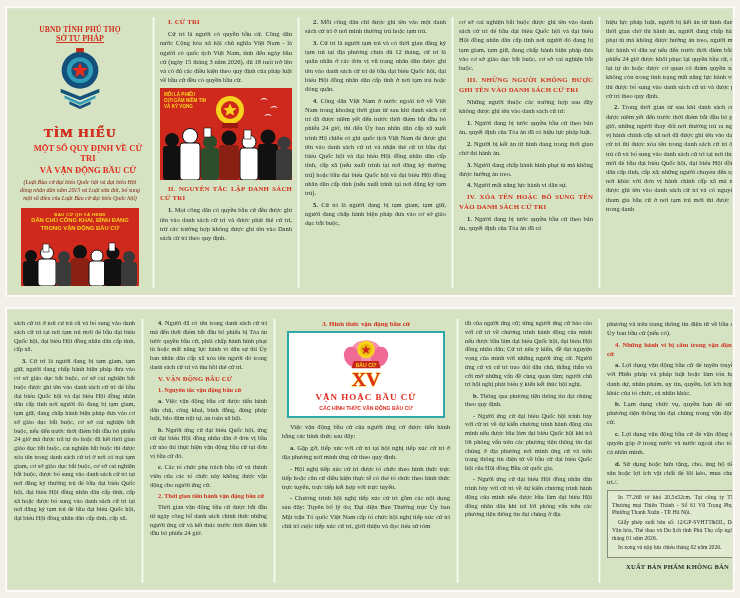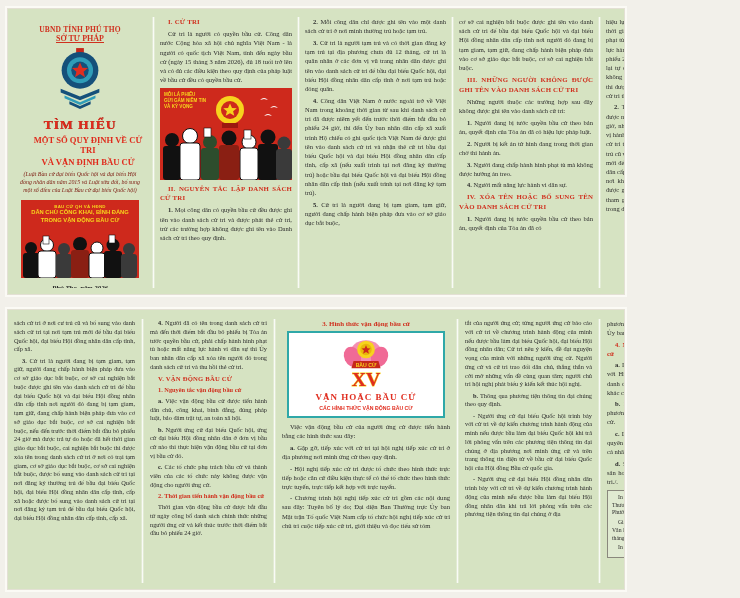--- a/index.html
+++ b/index.html
@@ -6,41 +6,41 @@
     --red:#d0301e; --green:#d6e3c2; --pred:#ce291c; --yel:#f7d31d;
     --ink:#2b2b2b; --teal:#2fa8a8;
   }
   html,body{margin:0;padding:0;}
   body{
     width:740px;height:598px;position:relative;background:#f2f0ea;
     font-family:"Liberation Serif", serif;color:var(--ink);
     -webkit-font-smoothing:antialiased;
   }
   .spread{
-    position:absolute;left:7px;width:618px;background:var(--green);
+    position:absolute;left:7px;width:726px;background:var(--green);
     border:1px solid #e3e0d4;box-shadow:0 0 0 2px #fbfaf5;
     display:flex;box-sizing:border-box;overflow:hidden;
   }
   #top-spread{top:8px;height:287px;padding:8px 5px 6px 5px;gap:5px;}
   #bottom-spread{top:309px;height:281px;padding:9px 6px 6px 6px;gap:6px;}
   .fold{width:3px;flex:0 0 3px;background:linear-gradient(to right,rgba(255,255,255,0),rgba(255,255,255,.85),rgba(255,255,255,0));}
   .col{overflow:hidden;text-align:justify;}
   .blk{margin:0 0 2.5px 0;text-indent:8px;text-align:justify;}
   .blk b{font-weight:bold;}
   .blk.cont{text-indent:0;}
   .blk.h,.blk.sh{color:var(--red);font-weight:bold;}
   .blk.h{font-size:1.05em;letter-spacing:.2px;}
   .blk.h-center{color:var(--red);font-weight:bold;text-align:center;text-indent:0;font-size:1.05em;}
 
   
   .cover{flex:0 0 134px;text-align:center;font-family:"Liberation Serif",serif;padding:6px 4px 0 4px;box-sizing:border-box;}
   .org{color:var(--red);font-weight:bold;font-size:7.5px;letter-spacing:.2px;margin-top:2px;}
   .dept{color:var(--red);font-weight:bold;font-size:8px;text-decoration:underline;margin-top:0;}
   .logo-wrap{margin:5px auto 2px auto;width:58px;height:62px;}
-  .tscript{color:#e02b1c;font-weight:bold;font-size:13.5px;letter-spacing:1px;margin-top:7px;text-shadow:.4px .4px 0 #8c130a;}
+  .tscript{color:#e02b1c;font-weight:bold;font-size:13.5px;letter-spacing:1px;margin-top:15px;text-shadow:.4px .4px 0 #8c130a;}
   .ttl{color:#e02b1c;font-weight:bold;font-size:8.6px;margin-top:1.5px;line-height:1.25;padding-left:16px;}
   .subt{color:#7c1a10;font-style:italic;font-size:5.9px;margin-top:3px;line-height:1.3;text-align:center;}
   .cfoot{font-weight:bold;font-style:italic;font-size:6.8px;color:#222;margin-top:6px;}
 
   
   .poster{background:var(--pred);position:relative;overflow:hidden;box-sizing:border-box;}
   .poster1{width:118px;height:78px;margin:6px auto 0 auto;padding-top:4px;}
   .pkick{color:var(--yel);font-family:"Liberation Sans",sans-serif;font-size:4.4px;font-weight:bold;letter-spacing:.3px;}
   .pline1{color:var(--yel);font-family:"Liberation Sans",sans-serif;font-size:5.8px;font-weight:bold;line-height:1.3;}
   .poster2{width:100%;height:92px;margin:3px 0 4px 0;}
@@ -88,21 +88,21 @@
         <circle cx="30" cy="23" r="13.5" fill="#2f9db8"></circle>
         <circle cx="30" cy="23" r="9" fill="#15507a"></circle>
         <path d="M30 15 l2.4 5.4 5.9.3 -4.6 3.7 1.5 5.7 -5.2-3.2 -5.2 3.2 1.5-5.7 -4.6-3.7 5.9-.3 z" fill="#e02d1f"></path>
         <path d="M10 42 L30 50 L50 42 L50 46 L30 54 L10 46 Z" fill="#15507a"></path>
         <path d="M14 49 L30 56 L46 49 L46 52 L30 59 L14 52 Z" fill="#2f9db8"></path>
         <path d="M19 55 L30 60 L41 55 L41 58 L30 63 L19 58 Z" fill="#15507a"></path>
       </svg>
     </div>
     <div class="tscript">TÌM HIỂU</div>
     <div class="ttl">MỘT SỐ QUY ĐỊNH VỀ CỬ TRI</div>
-    <div class="ttl">VÀ VẬN ĐỊNH BẦU CỬ</div>
+    <div class="ttl">VÀ VẬN ĐỘNG BẦU CỬ</div>
     <div class="subt">(Luật Bầu cử đại biểu Quốc hội và đại biểu Hội đồng nhân dân năm 2015 và Luật sửa đổi, bổ sung một số điều của Luật Bầu cử đại biểu Quốc hội)</div>
     <div class="poster poster1">
       <div class="pkick">BẦU CỬ QH VÀ HĐND</div>
       <div class="pline1">DÂN CHỦ CÔNG KHAI, BÌNH ĐẲNG</div>
       <div class="pline1">TRONG VẬN ĐỘNG BẦU CỬ</div>
       <svg viewBox="0 0 118 44" width="118" height="44" style="position:absolute;left:0;bottom:0;">
         <circle cx="10" cy="14" r="6" fill="#111"></circle>
           <rect x="2" y="19" width="17" height="25" rx="3" fill="#111"></rect>
         <circle cx="26" cy="11" r="6.5" fill="#fff" stroke="#111" stroke-width="1"></circle>
           <rect x="17" y="17" width="18" height="27" rx="3" fill="#fff" stroke="#111" stroke-width="1"></rect>

